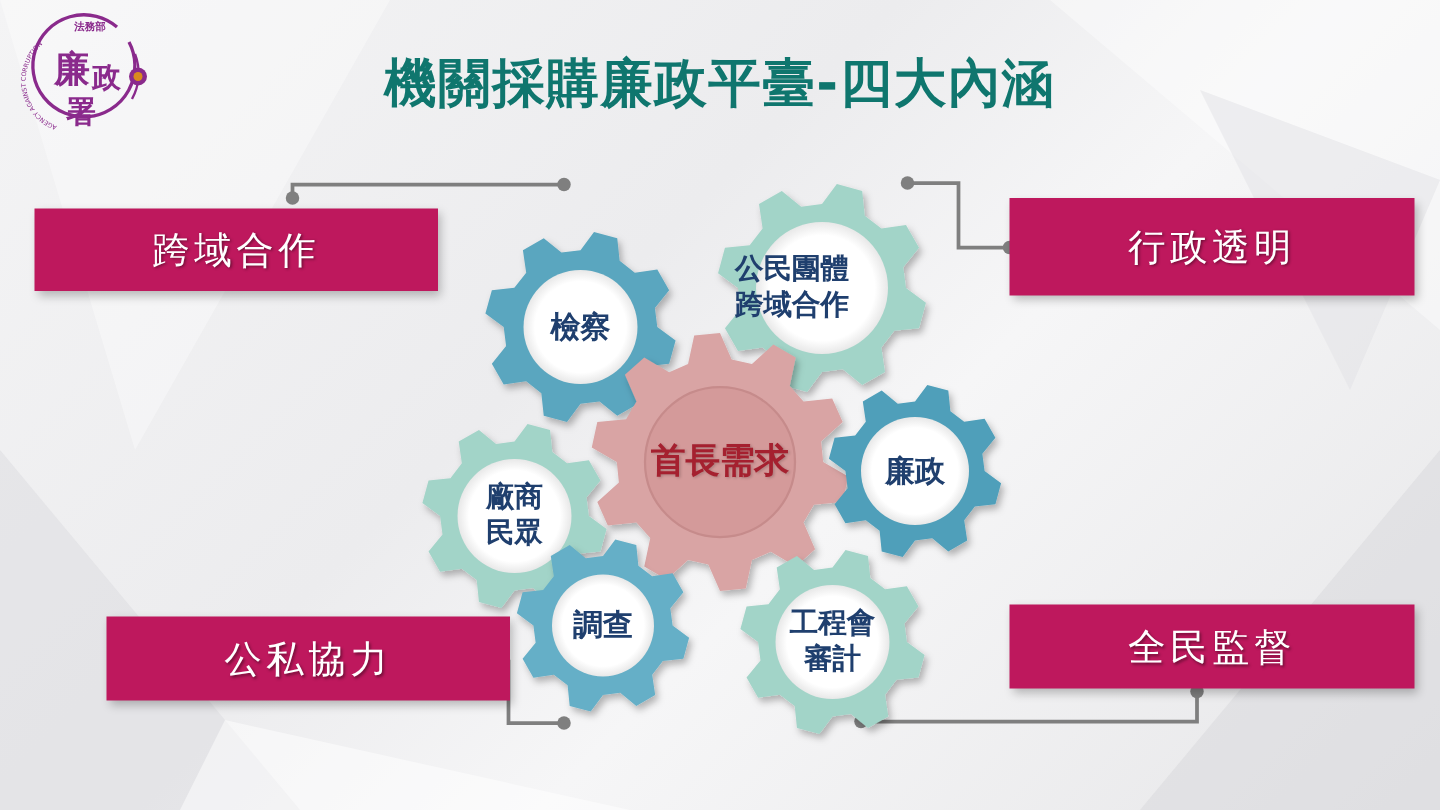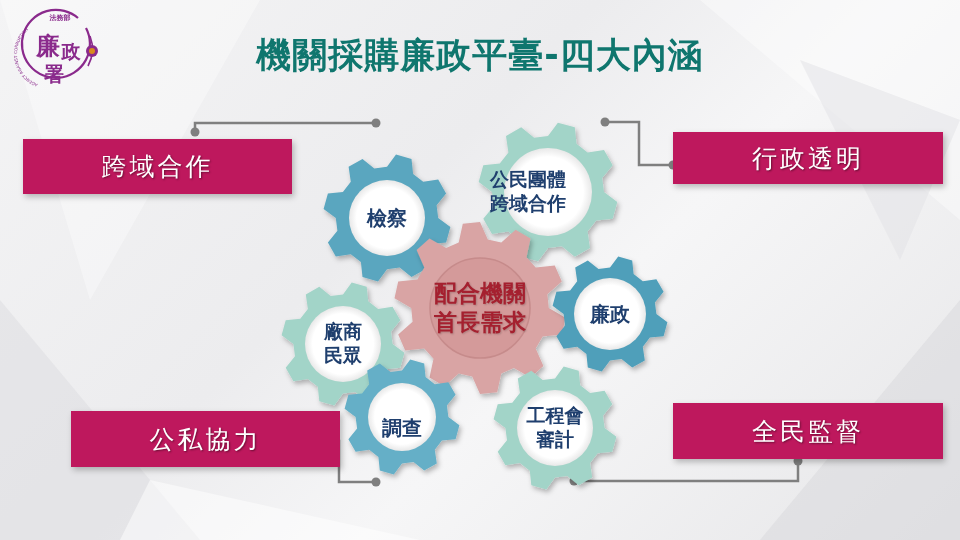--- a/index.html
+++ b/index.html
@@ -64,21 +64,21 @@
       <circle cx="673" cy="165" r="4.5"></circle>
     <circle cx="292" cy="441" r="4.5"></circle>
       <circle cx="376" cy="482" r="4.5"></circle>
     <circle cx="574" cy="481" r="4.5"></circle>
       <circle cx="798" cy="461" r="4.5"></circle>
   </g>
 </svg>
 
 <div id="pillars">
     <div class="box" style="left: 23px; top: 139px; width: 269px; height: 55px;">跨域合作</div>
-    <div class="box" style="left: 673px; top: 132px; width: 270px; height: 52px; text-align: center;">行政透明</div>
+    <div class="box" style="left: 673px; top: 132px; width: 270px; height: 65px; text-align: center;">行政透明</div>
     <div class="box" style="left: 23px; top: 411px; width: 269px; height: 56px; margin-left: 48px;">公私協力</div>
     <div class="box" style="left: 673px; top: 403px; width: 270px; height: 56px;">全民監督</div>
   </div>
 
 <svg class="gears" id="gears-svg" width="960" height="540">
   <defs>
     <filter id="gshadow" x="-20%" y="-20%" width="140%" height="140%">
       <feDropShadow dx="2" dy="3" stdDeviation="2.5" flood-color="#000" flood-opacity="0.28"></feDropShadow>
     </filter>
     <radialGradient id="holeGrad" cx="50%" cy="50%" r="50%">
@@ -117,30 +117,29 @@
   </svg>
 <div id="gear-labels">
     <div class="gear-label" style="left: 387px; top: 218px; font-size: 20px;">
       <div>檢察</div>
     </div>
     <div class="gear-label" style="left: 528px; top: 192px; font-size: 19px;">
       <div>公民團體</div>
       <div>跨域合作</div>
     </div>
     <div class="gear-label center" style="left: 480px; top: 308px; font-size: 23px;">
-      <div>配合機關</div>
       <div>首長需求</div>
     </div>
     <div class="gear-label" style="left: 610px; top: 314px; font-size: 20px;">
       <div>廉政</div>
     </div>
     <div class="gear-label" style="left: 343px; top: 344px; font-size: 19px;">
       <div>廠商</div>
       <div>民眾</div>
     </div>
-    <div class="gear-label" style="left: 402px; top: 428px; font-size: 20px;">
+    <div class="gear-label" style="left: 402px; top: 417px; font-size: 20px;">
       <div>調查</div>
     </div>
     <div class="gear-label" style="left: 555px; top: 428px; font-size: 19px;">
       <div>工程會</div>
       <div>審計</div>
     </div>
   </div>
 
 </body></html>

